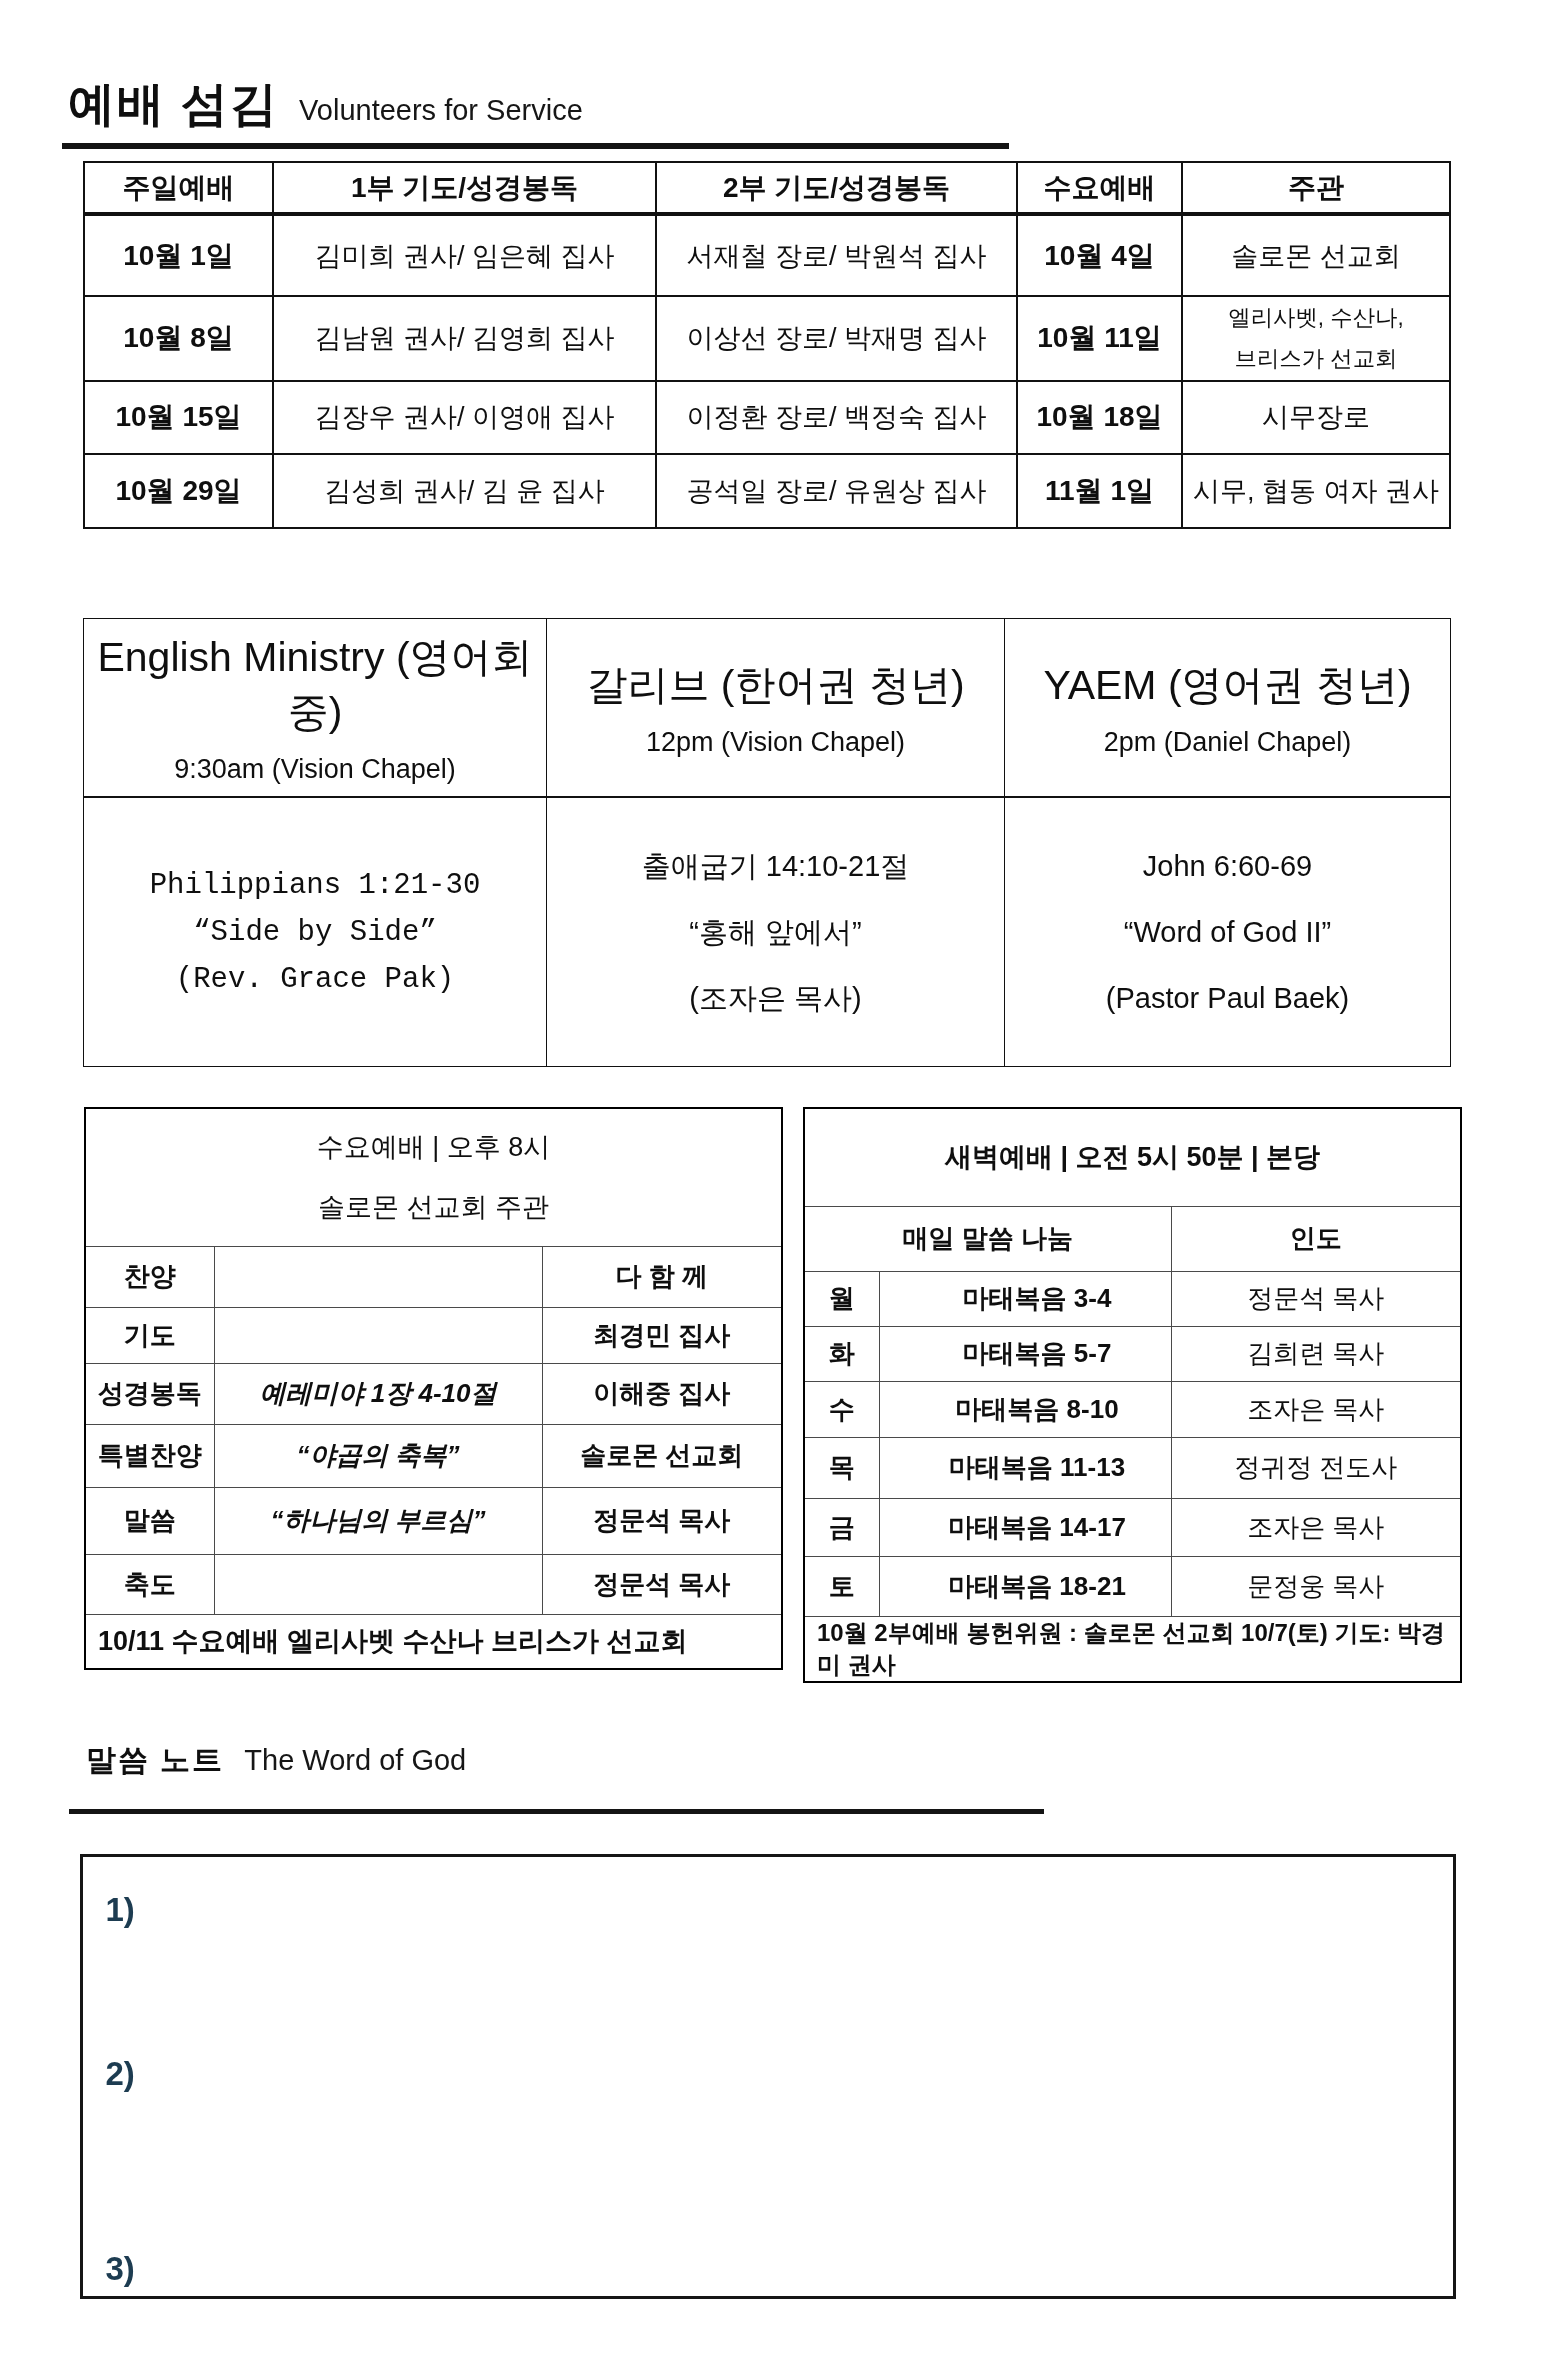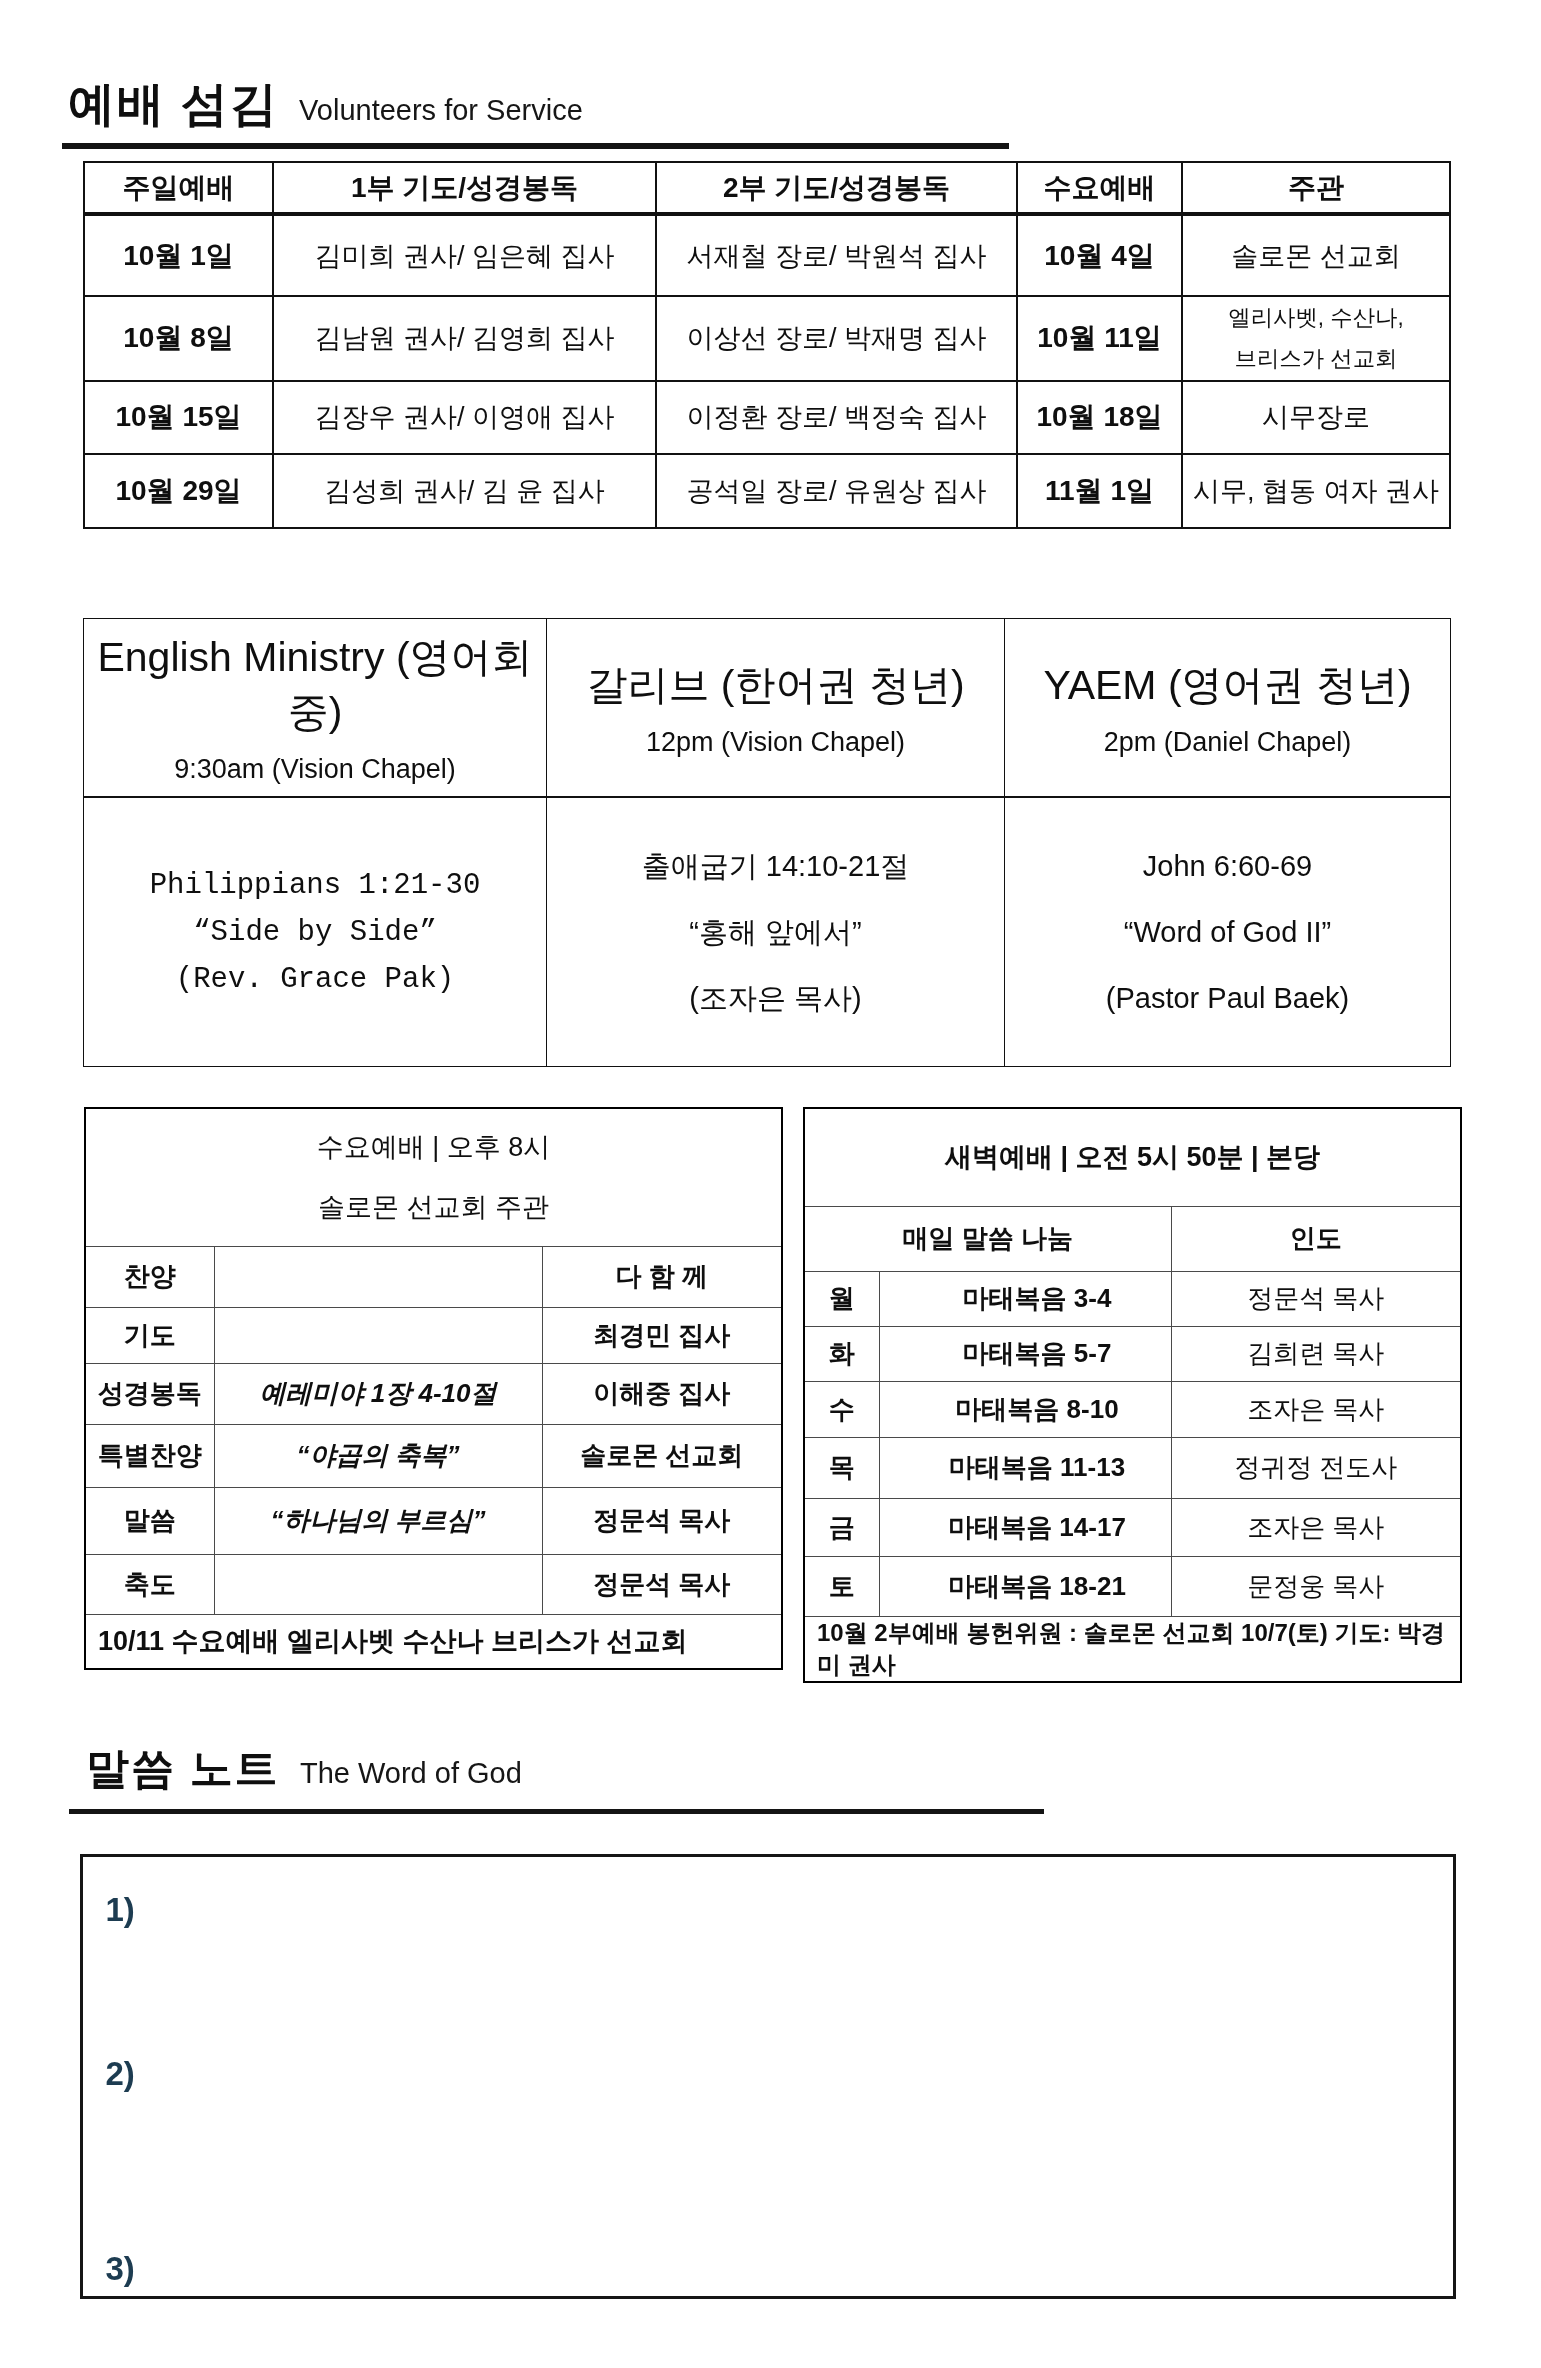--- a/index.html
+++ b/index.html
@@ -255,21 +255,21 @@
     <td class="pass">마태복음 18-21</td>
     <td class="lead">문정웅 목사</td>
   </tr>
   <tr style="height:53px">
     <td colspan="3" class="foot">10월 2부예배 봉헌위원 : 솔로몬 선교회  10/7(토) 기도: 박경미 권사</td>
   </tr>
 </tbody>
   </table>
 
 <div class="abs sec-title" style="left:86px;top:1740px;">
-  <span class="ko" style="font-size:43px;">말씀 노트</span>
+  <span class="ko" style="font-size:30px;">말씀 노트</span>
   <span class="en">The Word of God</span>
 </div>
 <div class="abs rule" style="left:69px;top:1809px;width:975px;height:4.7px;"></div>
 
 <div class="abs notes-box" style="left:80px;top:1854px;width:1370px;height:439px;">
   <div class="note-num" style="top: 34px; color: rgb(29, 60, 81);">1)</div>
   <div class="note-num" style="top: 198px; color: rgb(29, 60, 81);">2)</div>
   <div class="note-num" style="top: 393px; color: rgb(29, 60, 81);">3)</div>
 </div>
 

